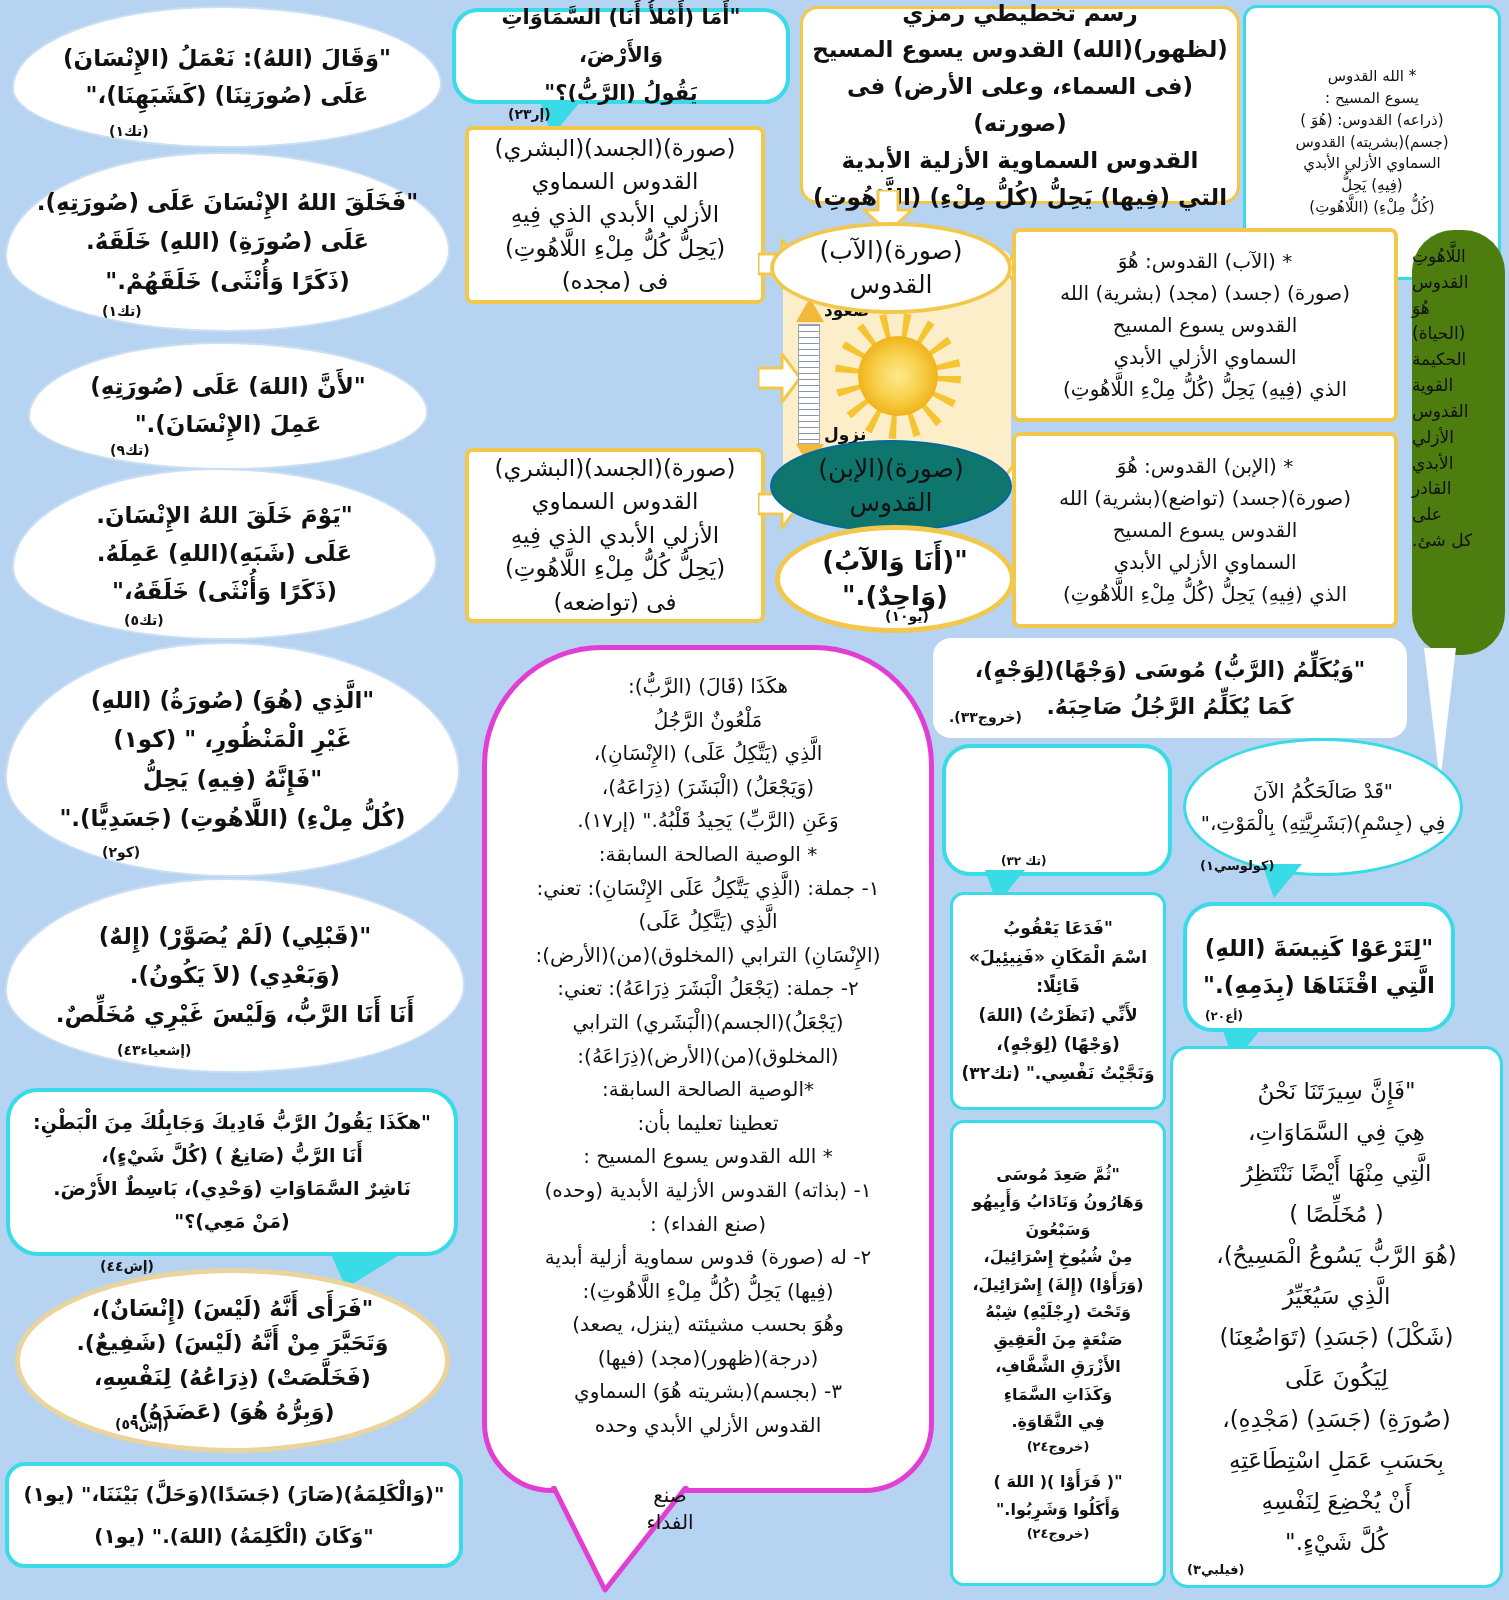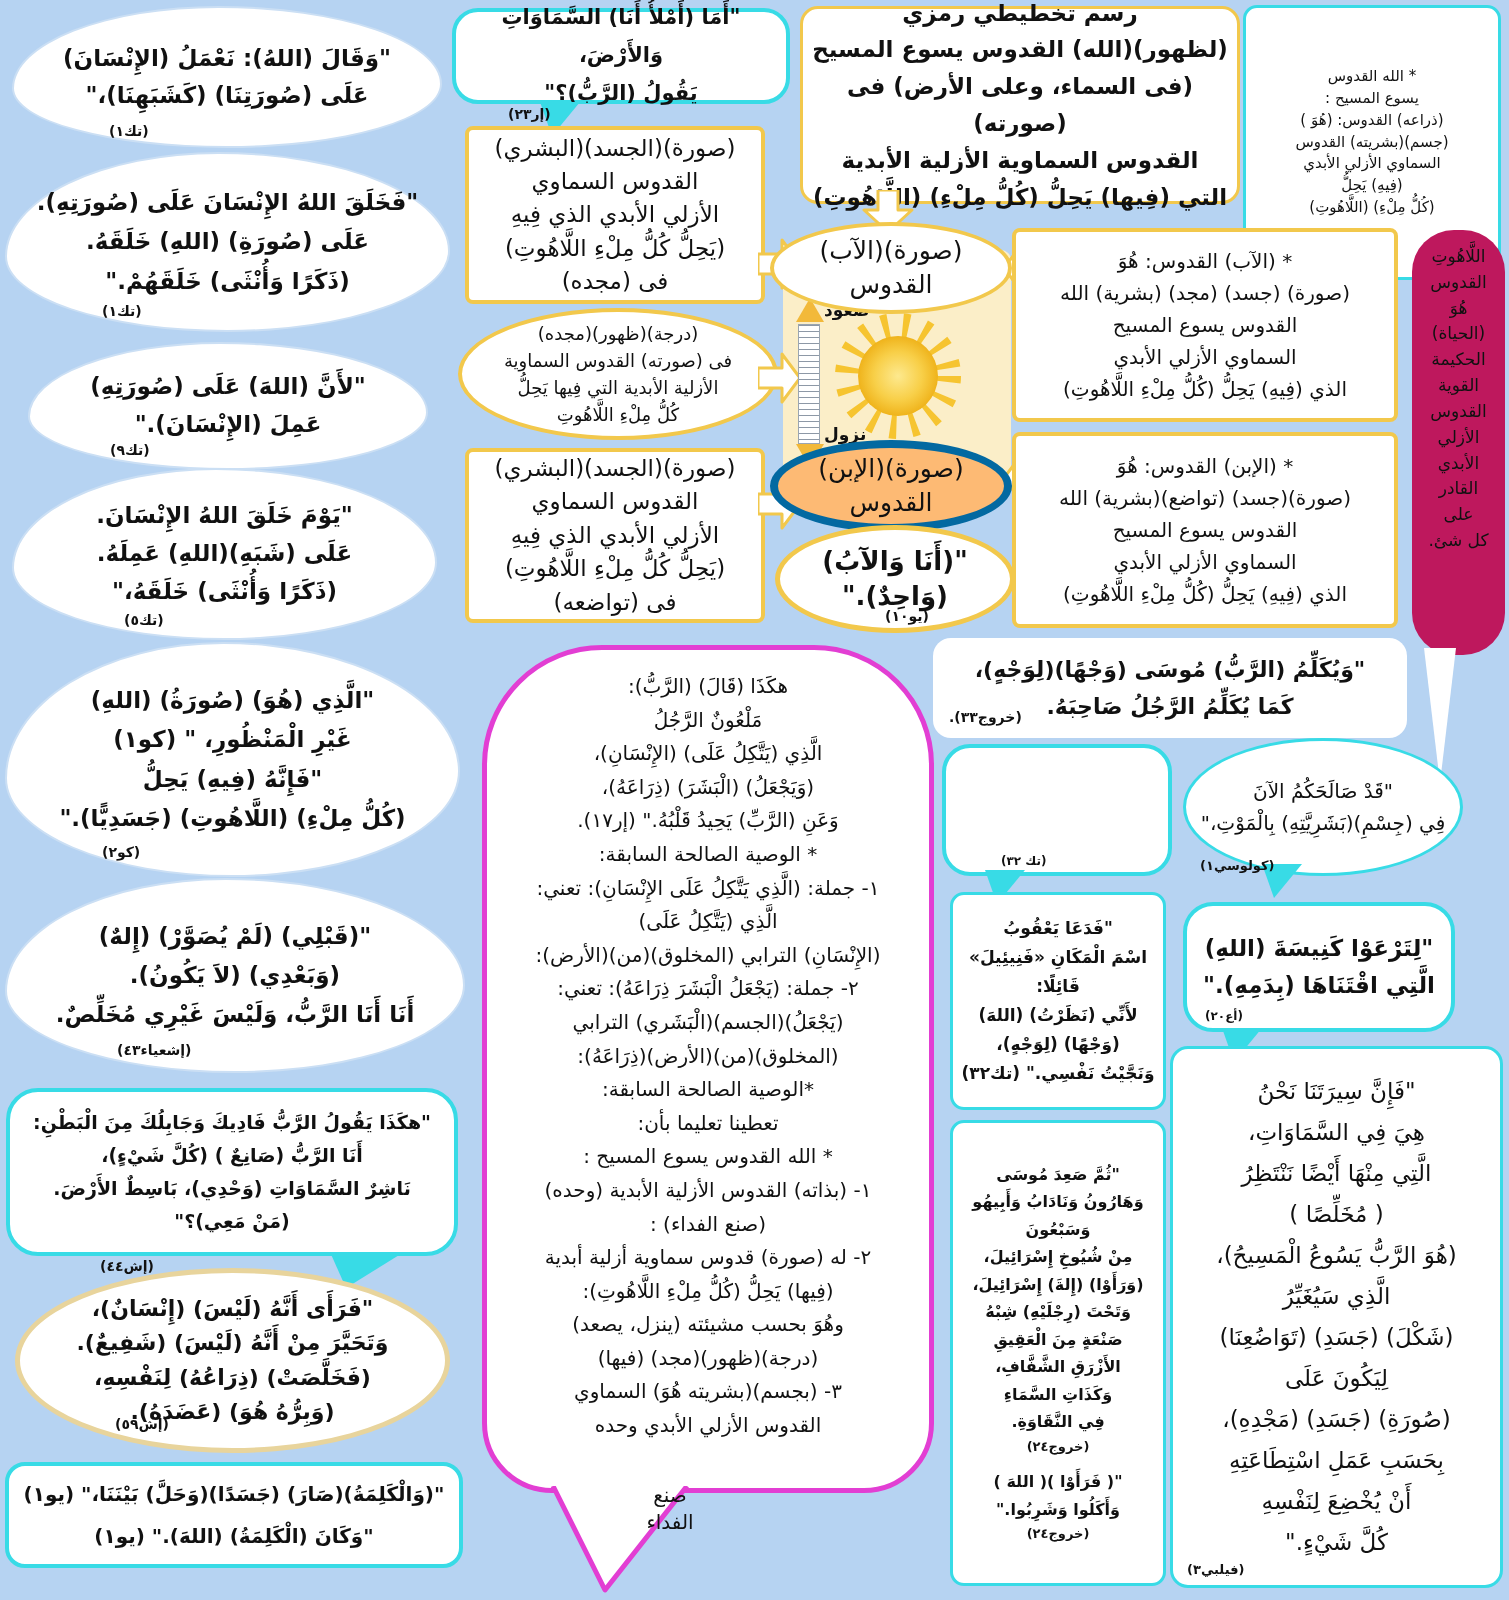--- a/index.html
+++ b/index.html
@@ -100,26 +100,20 @@
   <div class="cite abs" style="left:508px;top:106px;">(إر٢٣)</div>
 
   <div class="abs yellowbox ctr" style="left:465px;top:126px;width:300px;height:178px;font-size:23px;line-height:1.45;">
     <div class="pre">(صورة)(الجسد)(البشري)
 القدوس السماوي
 الأزلي الأبدي الذي فِيهِ
 (يَحِلُّ كُلُّ مِلْءِ اللَّاهُوتِ)
 فى (مجده)</div>
   </div>
 
-  <div class="abs yellowell ctr" style="left:458px;top:308px;width:320px;height:132px;font-size:18px;line-height:1.5;">
-    <div class="pre">(درجة)(ظهور)(مجده)
-فى (صورته) القدوس السماوية
-الأزلية الأبدية التي فِيها يَحِلُّ
-كُلُّ مِلْءِ اللَّاهُوتِ</div>
-  </div>
 
   <div class="abs yellowbox ctr" style="left:465px;top:448px;width:300px;height:175px;font-size:23px;line-height:1.45;">
     <div class="pre">(صورة)(الجسد)(البشري)
 القدوس السماوي
 الأزلي الأبدي الذي فِيهِ
 (يَحِلُّ كُلُّ مِلْءِ اللَّاهُوتِ)
 فى (تواضعه)</div>
   </div>
 
   <div class="abs yellowbox ctr" style="left:800px;top:6px;width:440px;height:198px;border-radius:18px;border-width:3px;font-size:23px;line-height:1.6;text-align:center;">
@@ -166,21 +160,21 @@
   <div class="tri-up" style="left:796px;top:298px;"></div>
   <div class="lbl" style="left:824px;top:300px;">صعود</div>
   <div class="ruler" style="left:798px;top:324px;width:20px;height:118px;"></div>
   <div class="tri-dn" style="left:796px;top:444px;"></div>
   <div class="lbl" style="left:824px;top:424px;">نزول</div>
 
   <div class="abs ctr" style="left:770px;top:222px;width:242px;height:92px;background:#fff;border:4px solid #f2c84c;border-radius:50%;font-size:25px;line-height:1.35;">
     <div class="pre">(صورة)(الآب)
 القدوس</div>
   </div>
-  <div class="abs ctr" style="left:770px;top:440px;width:242px;height:92px;background:#fdba74;border:8px solid #0369a1;border-radius:50%;font-size:25px;line-height:1.35;">
+  <div class="abs ctr" style="left:770px;top:440px;width:242px;height:92px;background:#0f766e;border:2px solid #0369a1;border-radius:50%;font-size:25px;line-height:1.35;">
     <div class="pre">(صورة)(الإبن)
 القدوس</div>
   </div>
 
   <div class="abs ctr" style="left:775px;top:525px;width:240px;height:108px;background:#fff;border:5px solid #f2c84c;border-radius:50%;font-size:26px;line-height:1.35;">
     <div class="pre b">"(أَنَا وَالآبُ)
 (وَاحِدٌ)."</div>
     <div class="cite" style="left:105px;bottom:2px;">(يو١٠)</div>
   </div>
 
@@ -202,21 +196,21 @@
 الذي (فِيهِ) يَحِلُّ (كُلُّ مِلْءِ اللَّاهُوتِ)</div>
   </div>
   <div class="abs yellowbox ctr" style="left:1012px;top:432px;width:386px;height:196px;font-size:20px;line-height:1.6;">
     <div class="pre">* (الإبن) القدوس: هُوَ
 (صورة)(جسد) (تواضع)(بشرية) الله
 القدوس يسوع المسيح
 السماوي الأزلي الأبدي
 الذي (فِيهِ) يَحِلُّ (كُلُّ مِلْءِ اللَّاهُوتِ)</div>
   </div>
 
-  <div class="abs" style="left:1412px;top:230px;width:93px;height:425px;background:#be185d;border-radius:42px;text-align:center;font-size:17px;line-height:1.52;padding-top:14px;">
+  <div class="abs" style="left:1412px;top:230px;width:93px;height:425px;background:#4d7c0f;border-radius:42px;text-align:left;font-size:17px;line-height:1.52;padding-top:14px;">
     <div class="pre">اللَّاهُوتِ
 القدوس
 هُوَ
 (الحياة)
 الحكيمة
 القوية
 القدوس
 الأزلي
 الأبدي
 القادر

